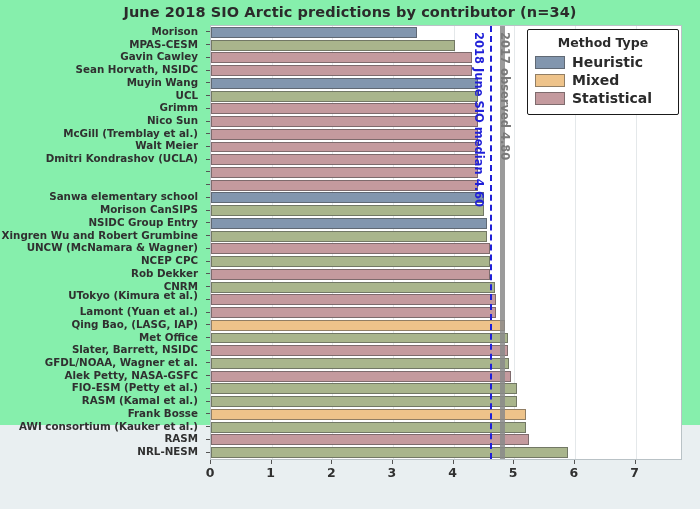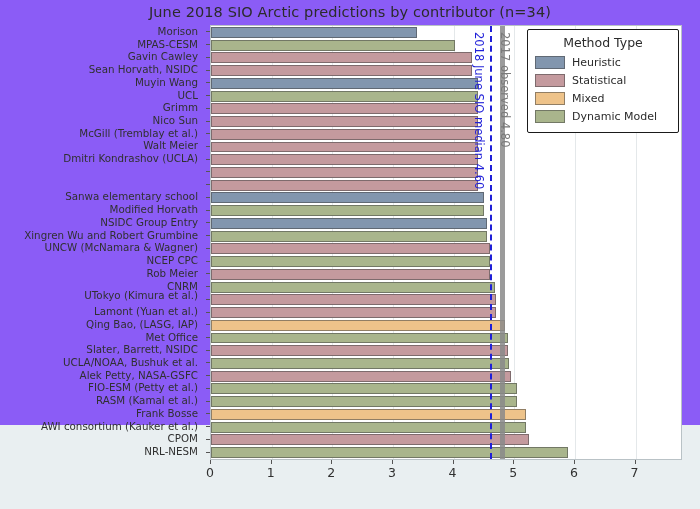--- a/index.html
+++ b/index.html
@@ -7,21 +7,22 @@
   }
   body {
     width: 700px; height: 509px;
     background: #e9eff1;
     font-family: "DejaVu Sans", "Liberation Sans", sans-serif;
     overflow: hidden;
   }
   #figure {
     position: relative;
     width: 700px; height: 425px;
-    background: #8b5cf6;
+    background: #86efac;
+    font-weight: bold;
   }
   
   #chart-title {
     position: absolute;
     left: 0; top: 4px;
     width: 700px;
     text-align: center;
     font-size: 14.5px;
     color: #2b2b2b;
     letter-spacing: 0.1px;
@@ -145,21 +146,21 @@
     align-items: center;
     height: 18px;
   }
   .legend-swatch {
     width: 28px; height: 11px;
     border: 1px solid rgba(70,70,70,0.55);
     margin-right: 7px;
     flex: 0 0 auto;
   }
   .legend-label {
-    font-size: 11px;
+    font-size: 14px;
     color: #2b2b2b;
     white-space: nowrap;
   }
 </style>
 </head>
 <body>
 
 <div id="figure">
 
   <div id="chart-title">June 2018 SIO Arctic predictions by contributor (n=34)</div>
@@ -306,57 +307,57 @@
       <div class="ylabel" style="top: 102.75px;">McGill (Tremblay et al.)</div>
       <div class="ytick" style="top: 108.25px;"></div>
       <div class="ylabel" style="top: 115.485px;">Walt Meier</div>
       <div class="ytick" style="top: 120.985px;"></div>
       <div class="ylabel" style="top: 128.221px;">Dmitri Kondrashov (UCLA)</div>
       <div class="ytick" style="top: 133.721px;"></div>
       <div class="ytick" style="top: 146.456px;"></div>
       <div class="ytick" style="top: 159.191px;"></div>
       <div class="ylabel" style="top: 166.426px;">Sanwa elementary school</div>
       <div class="ytick" style="top: 171.926px;"></div>
-      <div class="ylabel" style="top: 179.162px;">Modified Horvath</div>
+      <div class="ylabel" style="top: 179.162px;">Morison CanSIPS</div>
       <div class="ytick" style="top: 184.662px;"></div>
       <div class="ylabel" style="top: 191.897px;">NSIDC Group Entry</div>
       <div class="ytick" style="top: 197.397px;"></div>
       <div class="ylabel" style="top: 204.632px;">Xingren Wu and Robert Grumbine</div>
       <div class="ytick" style="top: 210.132px;"></div>
       <div class="ylabel" style="top: 217.368px;">UNCW (McNamara &amp; Wagner)</div>
       <div class="ytick" style="top: 222.868px;"></div>
       <div class="ylabel" style="top: 230.103px;">NCEP CPC</div>
       <div class="ytick" style="top: 235.603px;"></div>
-      <div class="ylabel" style="top: 242.838px;">Rob Meier</div>
+      <div class="ylabel" style="top: 242.838px;">Rob Dekker</div>
       <div class="ytick" style="top: 248.338px;"></div>
       <div class="ylabel" style="top: 255.574px;">CNRM</div>
       <div class="ytick" style="top: 261.074px;"></div>
       <div class="ylabel" style="top: 265px; margin-left: 16px;">UTokyo (Kimura et al.)</div>
       <div class="ytick" style="top: 273.809px;"></div>
       <div class="ylabel" style="top: 281.044px;">Lamont (Yuan et al.)</div>
       <div class="ytick" style="top: 286.544px;"></div>
       <div class="ylabel" style="top: 294px;">Qing Bao, (LASG, IAP)</div>
       <div class="ytick" style="top: 299.279px;"></div>
       <div class="ylabel" style="top: 306.515px;">Met Office</div>
       <div class="ytick" style="top: 312.015px;"></div>
       <div class="ylabel" style="top: 319.25px;">Slater, Barrett, NSIDC</div>
       <div class="ytick" style="top: 324.75px;"></div>
-      <div class="ylabel" style="top: 331.985px;">UCLA/NOAA, Bushuk et al.</div>
+      <div class="ylabel" style="top: 331.985px;">GFDL/NOAA, Wagner et al.</div>
       <div class="ytick" style="top: 337.485px;"></div>
       <div class="ylabel" style="top: 344.721px;">Alek Petty, NASA-GSFC</div>
       <div class="ytick" style="top: 350.221px;"></div>
       <div class="ylabel" style="top: 357.456px;">FIO-ESM (Petty et al.)</div>
       <div class="ytick" style="top: 362.956px;"></div>
       <div class="ylabel" style="top: 370.191px;">RASM (Kamal et al.)</div>
       <div class="ytick" style="top: 375.691px;"></div>
       <div class="ylabel" style="top: 382.926px;">Frank Bosse</div>
       <div class="ytick" style="top: 388.426px;"></div>
       <div class="ylabel" style="top: 395.662px;">AWI consortium (Kauker et al.)</div>
       <div class="ytick" style="top: 401.162px;"></div>
-      <div class="ylabel" style="top: 408.397px;">CPOM</div>
+      <div class="ylabel" style="top: 408.397px;">RASM</div>
       <div class="ytick" style="top: 413.897px;"></div>
       <div class="ylabel" style="top: 421.132px;">NRL-NESM</div>
       <div class="ytick" style="top: 426.632px;"></div>
     </div>
 
   <div id="xticks">
       <div class="xtick-mark" style="left: 0px;"></div>
       <div class="xtick-label" style="left: 0px;">0</div>
       <div class="xtick-mark" style="left: 60.6452px;"></div>
       <div class="xtick-label" style="left: 60.6452px;">1</div>
@@ -376,27 +377,23 @@
 
 
   <div id="legend">
     <div id="legend-title">Method Type</div>
     <div id="legend-items">
         <div class="legend-item">
           <span class="legend-swatch" style="background: rgb(130, 150, 174);"></span>
           <span class="legend-label">Heuristic</span>
         </div>
         <div class="legend-item">
+          <span class="legend-swatch" style="background: rgb(238, 195, 138);"></span>
+          <span class="legend-label">Mixed</span>
+        </div>
+        <div class="legend-item">
           <span class="legend-swatch" style="background: rgb(196, 154, 158);"></span>
           <span class="legend-label">Statistical</span>
         </div>
-        <div class="legend-item">
-          <span class="legend-swatch" style="background: rgb(238, 195, 138);"></span>
-          <span class="legend-label">Mixed</span>
-        </div>
-        <div class="legend-item">
-          <span class="legend-swatch" style="background: rgb(169, 181, 140);"></span>
-          <span class="legend-label">Dynamic Model</span>
-        </div>
       </div>
   </div>
 
 </div>
 
 </body></html>

